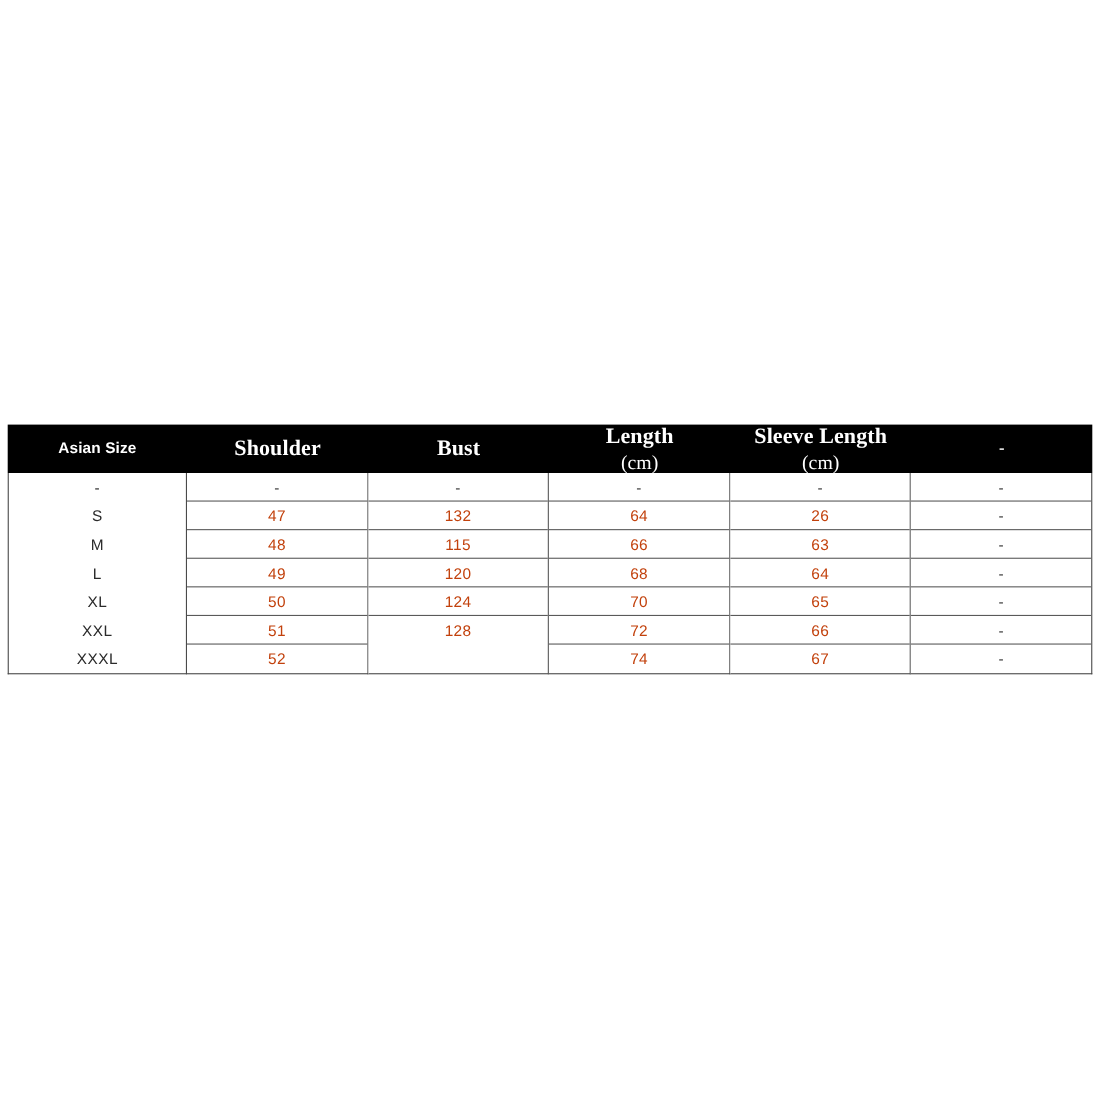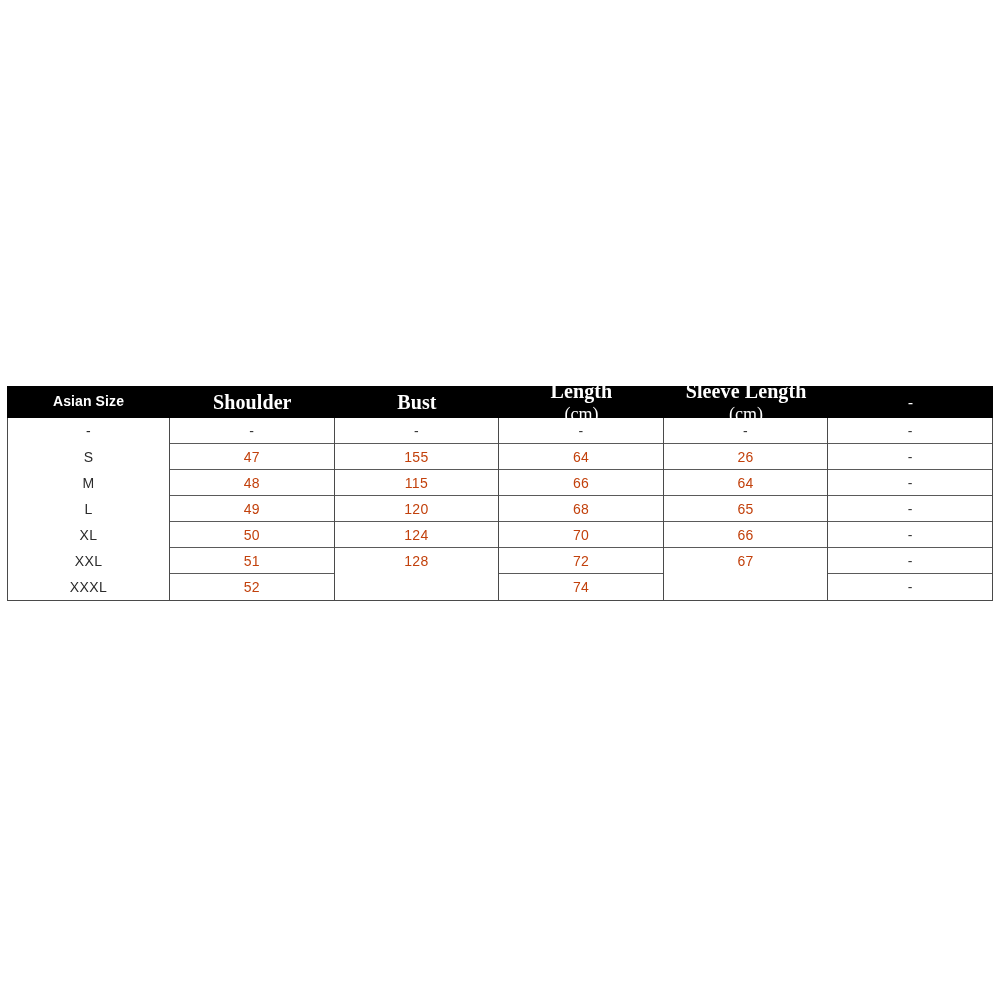--- a/index.html
+++ b/index.html
@@ -28,23 +28,24 @@
     position: absolute;
     left: 7px;
     top: 386px;
     width: 986px;
   }
 
   
   .chart-header {
     display: flex;
     width: 100%;
-    height: 32px;
+    height: 44px;
     background: #000000;
     box-sizing: border-box;
+    justify-content: center;
   }
   .hcell {
     display: flex;
     flex-direction: column;
     align-items: center;
     justify-content: center;
     color: #ffffff;
     box-sizing: border-box;
     line-height: 1.12;
     text-align: center;
@@ -188,40 +189,41 @@
         <div class="data-cell">47</div>
         <div class="data-cell">48</div>
         <div class="data-cell">49</div>
         <div class="data-cell">50</div>
         <div class="data-cell">51</div>
         <div class="data-cell">52</div>
       </div>
 
       <div class="data-col">
         <div class="data-cell dash">-</div>
-        <div class="data-cell">155</div>
+        <div class="data-cell">132</div>
         <div class="data-cell">115</div>
         <div class="data-cell">120</div>
         <div class="data-cell">124</div>
         <div class="data-cell">128</div>
       </div>
 
       <div class="data-col">
         <div class="data-cell dash">-</div>
         <div class="data-cell">64</div>
         <div class="data-cell">66</div>
         <div class="data-cell">68</div>
         <div class="data-cell">70</div>
         <div class="data-cell">72</div>
         <div class="data-cell">74</div>
       </div>
 
       <div class="data-col">
         <div class="data-cell dash">-</div>
         <div class="data-cell">26</div>
+        <div class="data-cell">63</div>
         <div class="data-cell">64</div>
         <div class="data-cell">65</div>
         <div class="data-cell">66</div>
         <div class="data-cell">67</div>
       </div>
 
       <div class="data-col">
         <div class="data-cell dash">-</div>
         <div class="data-cell dash">-</div>
         <div class="data-cell dash">-</div>

